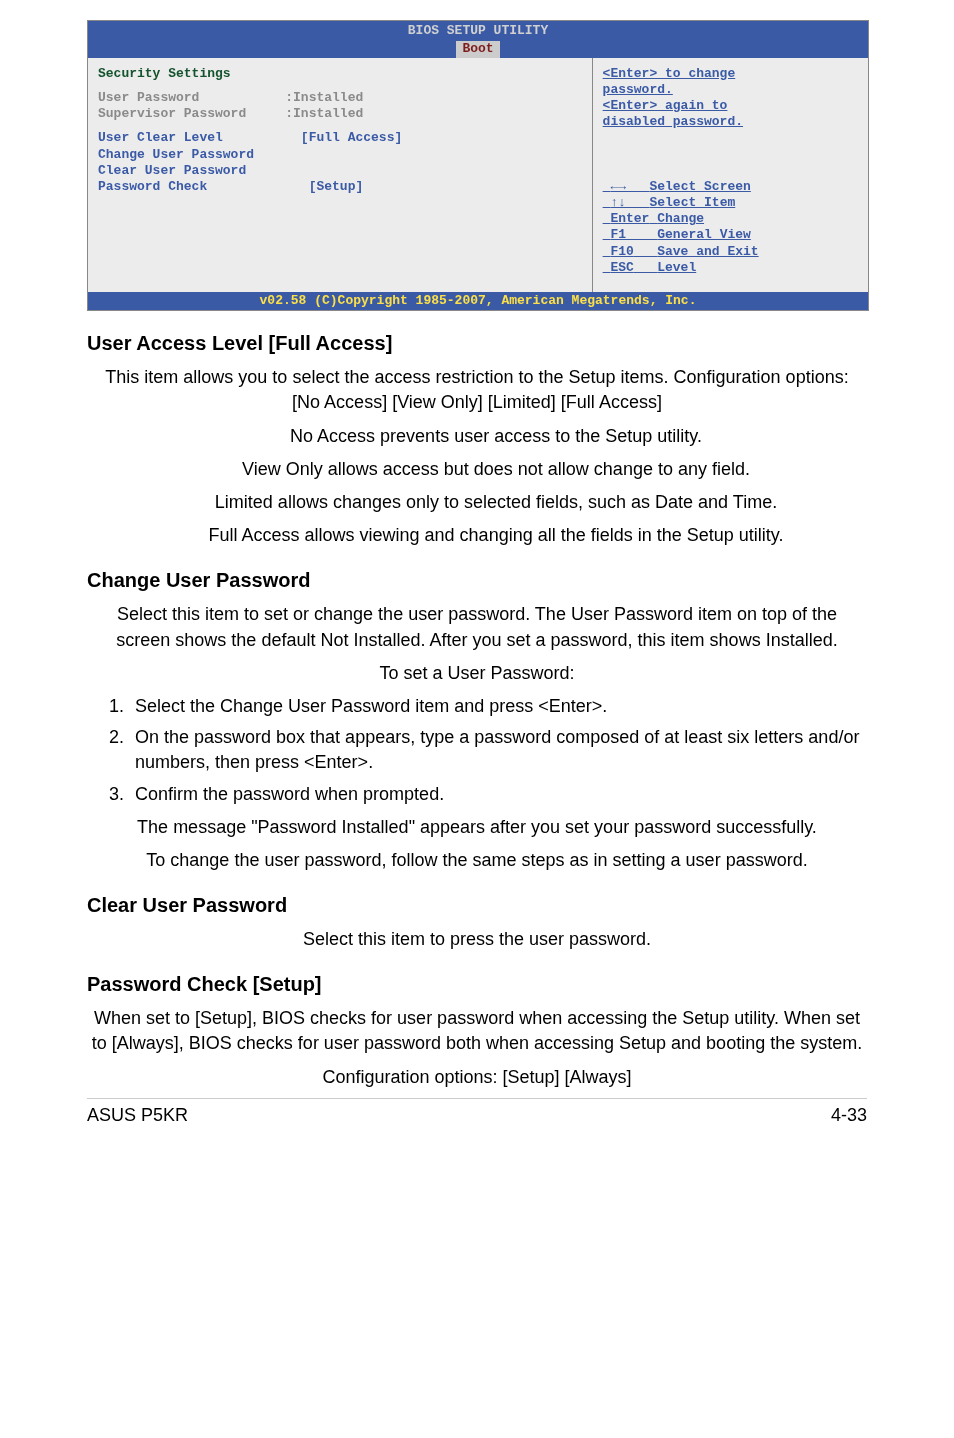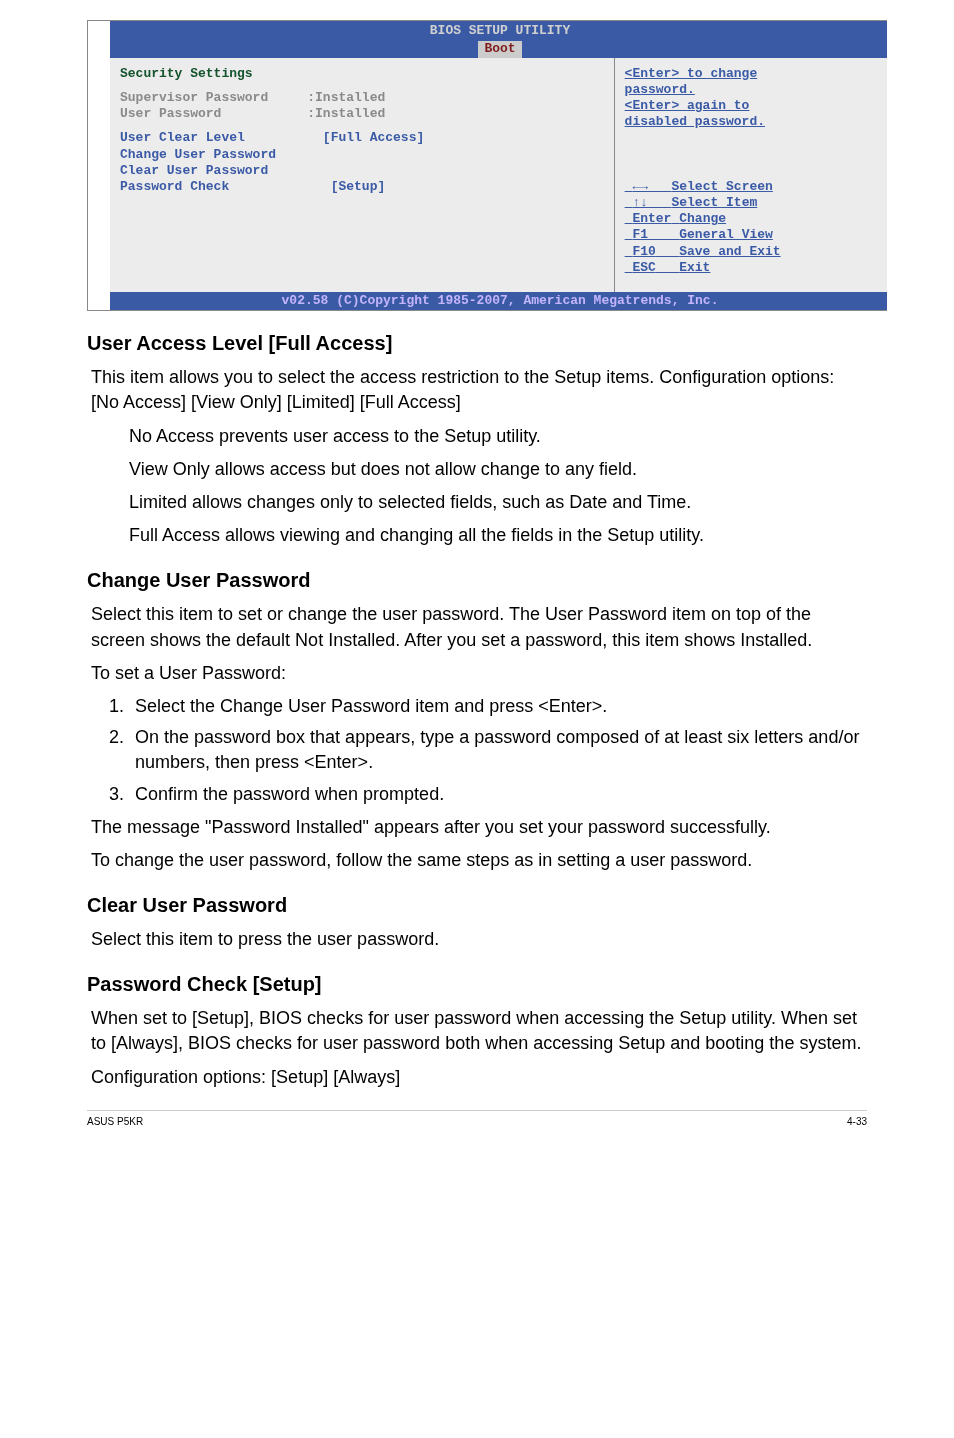--- a/index.html
+++ b/index.html
@@ -13,21 +13,20 @@
 }
 .bios {
   font-family: "Courier New", monospace;
   font-weight: bold;
   font-size: 13px;
   line-height: 1.25;
   color: #3a5aa6;
   width: 100%;
   margin: 0 0 16px 0;
   border: 1px solid #888;
-  padding-left: 22px;
 }
 .bios-header {
   background: #3a5aa6;
   color: #d0d0d0;
   text-align: center;
   padding: 2px 0 0 0;
 }
 .bios-header-title { display: block; }
 .bios-tab {
   display: inline-block;
@@ -41,53 +40,53 @@
   background: #ececec;
 }
 .bios-left { flex: 0 0 62%; padding: 8px 10px; border-right: 1px solid #888; }
 .bios-right { flex: 0 0 38%; padding: 8px 10px; text-decoration: underline; }
 .bios-row { white-space: pre; }
 .bios-black { color: #14532d; }
 .bios-gray { color: #8a8a8a; }
 .bios-space { height: 8px; }
 .bios-footer {
   background: #3a5aa6;
-  color: #c4b5fd;
+  color: #fde047;
   text-align: center;
   padding: 1px 0;
 }
 .arrows { color: #3a5aa6; }
 h2.sec { font-size: 20px; font-weight: bold; margin: 18px 0 6px 0; }
-p { margin: 8px 4px; }
+p { margin: 8px 4px; text-align: center; }
 ol { margin: 8px 0 4px 0; padding-left: 42px; }
 ol li { padding-left: 6px; margin-bottom: 6px; }
 .indent { margin-left: 42px; }
 .footer {
   border-top: 1px solid #ccc;
   padding-top: 4px;
-  margin-top: 20px;
+  margin-top: 8px;
   display: flex;
   justify-content: space-between;
-  font-size: 10px;
+  font-size: 18px;
 }
 </style>
 </head>
 <body>
 
 <div class="bios">
   <div class="bios-header">
     <span class="bios-header-title">BIOS SETUP UTILITY</span>
     <span class="bios-tab">Boot</span>
   </div>
   <div class="bios-body">
     <div class="bios-left">
       <div class="bios-row bios-black">Security Settings</div>
       <div class="bios-space"></div>
+      <div class="bios-row bios-gray"><span>User Password</span>           <span>:Installed</span></div>
       <div class="bios-row bios-gray"><span>Supervisor Password</span>     <span>:Installed</span></div>
-      <div class="bios-row bios-gray"><span>User Password</span>           <span>:Installed</span></div>
       <div class="bios-space"></div>
       <div class="bios-row"><span>User Clear Level</span>          <span>[Full Access]</span></div>
       <div class="bios-row"><span>Change User Password</span></div>
       <div class="bios-row"><span>Clear User Password</span></div>
       <div class="bios-row"><span>Password Check</span>             <span>[Setup]</span></div>
       <div class="bios-space"></div>
         <div class="bios-space"></div>
         <div class="bios-space"></div>
       <div class="bios-space"></div>
         <div class="bios-space"></div>
@@ -102,21 +101,21 @@
         <div class="bios-space"></div>
         <div class="bios-space"></div>
       <div class="bios-space"></div>
         <div class="bios-space"></div>
         <div class="bios-space"></div>
       <div class="bios-row"> <span class="arrows">←→</span>   <span>Select Screen</span></div>
       <div class="bios-row"> <span class="arrows">↑↓</span>   <span>Select Item</span></div>
       <div class="bios-row"> <span>Enter</span> <span>Change</span></div>
       <div class="bios-row"> <span>F1</span>    <span>General View</span></div>
       <div class="bios-row"> <span>F10</span>   <span>Save and Exit</span></div>
-      <div class="bios-row"> <span>ESC</span>   <span>Exit</span></div>
+      <div class="bios-row"> <span>ESC</span>   <span>Level</span></div>
       <div class="bios-space"></div>
     </div>
   </div>
   <div class="bios-footer">v02.58 (C)Copyright 1985-2007, American Megatrends, Inc.</div>
 </div>
 
 <h2 class="sec">User Access Level [Full Access]</h2>
 <p>This item allows you to select the access restriction to the Setup items. Configuration options: [No Access] [View Only] [Limited] [Full Access]</p>
 <p class="indent">No Access prevents user access to the Setup utility.</p>
 <p class="indent">View Only allows access but does not allow change to any field.</p>

